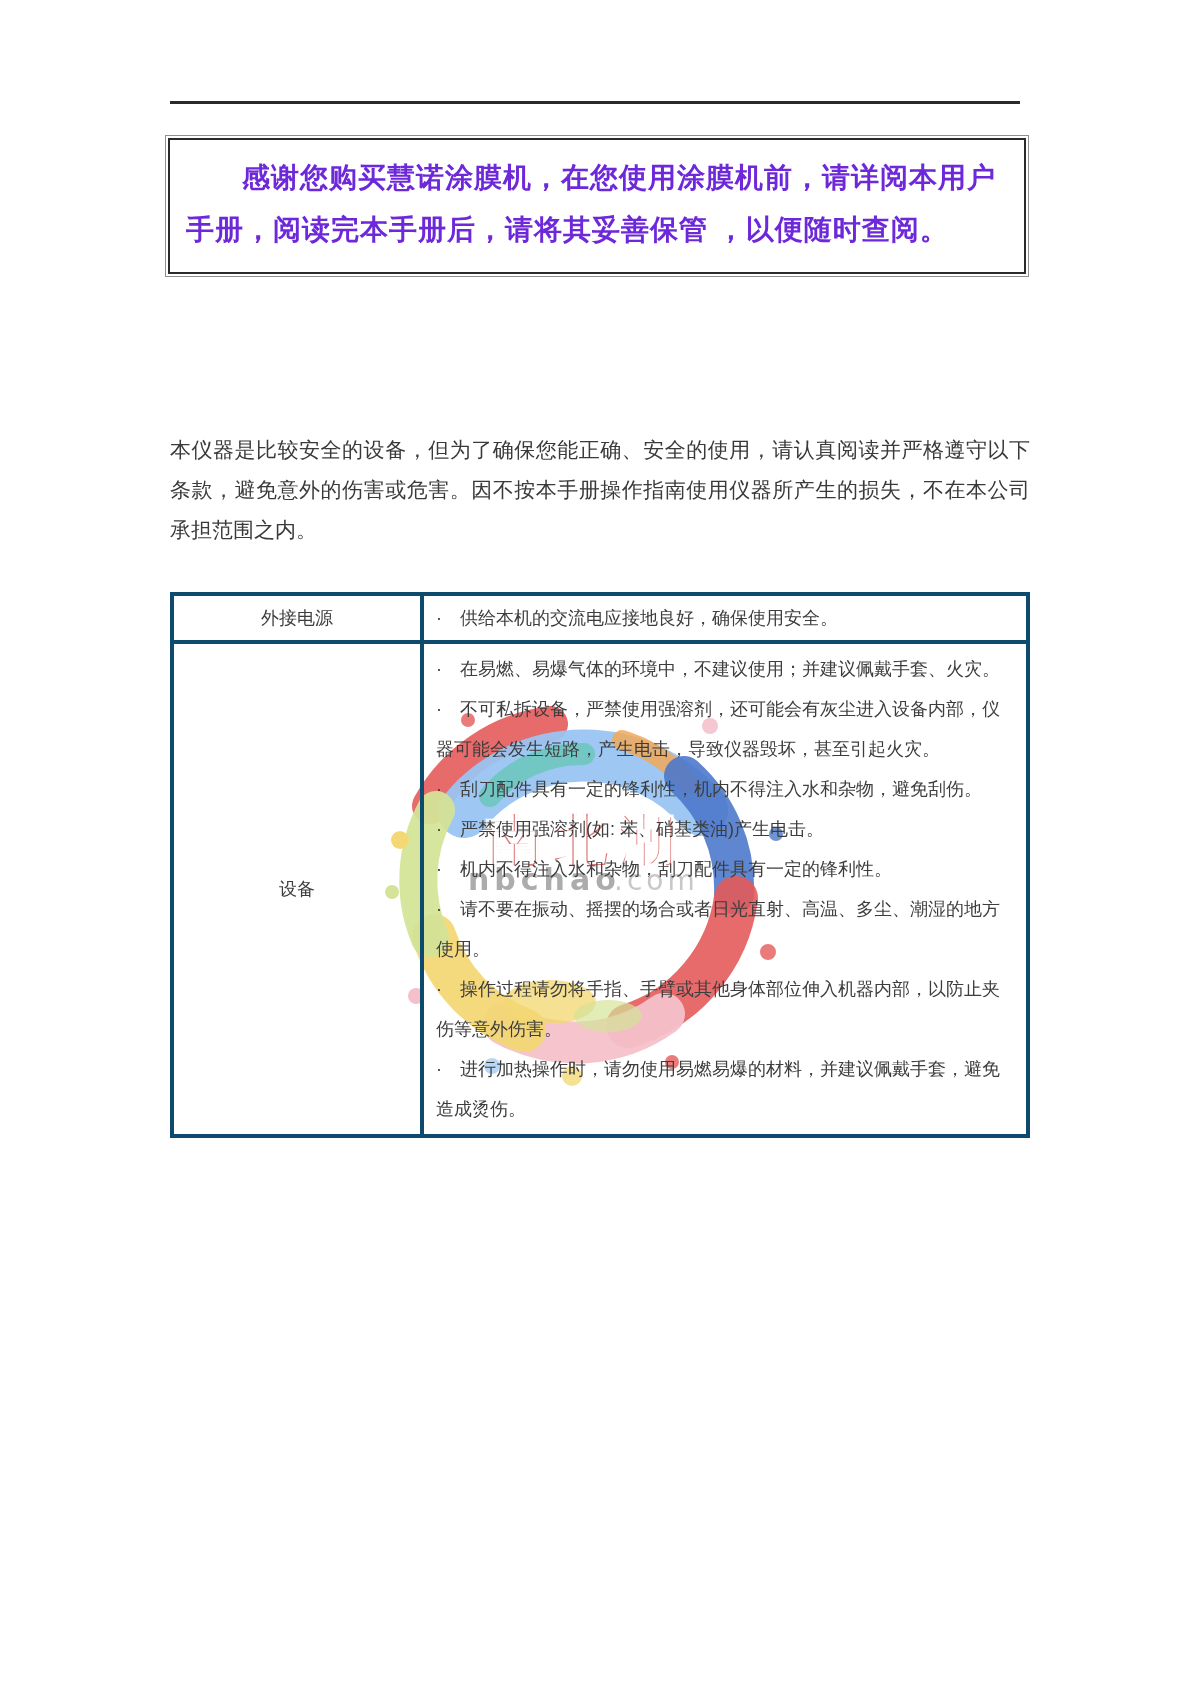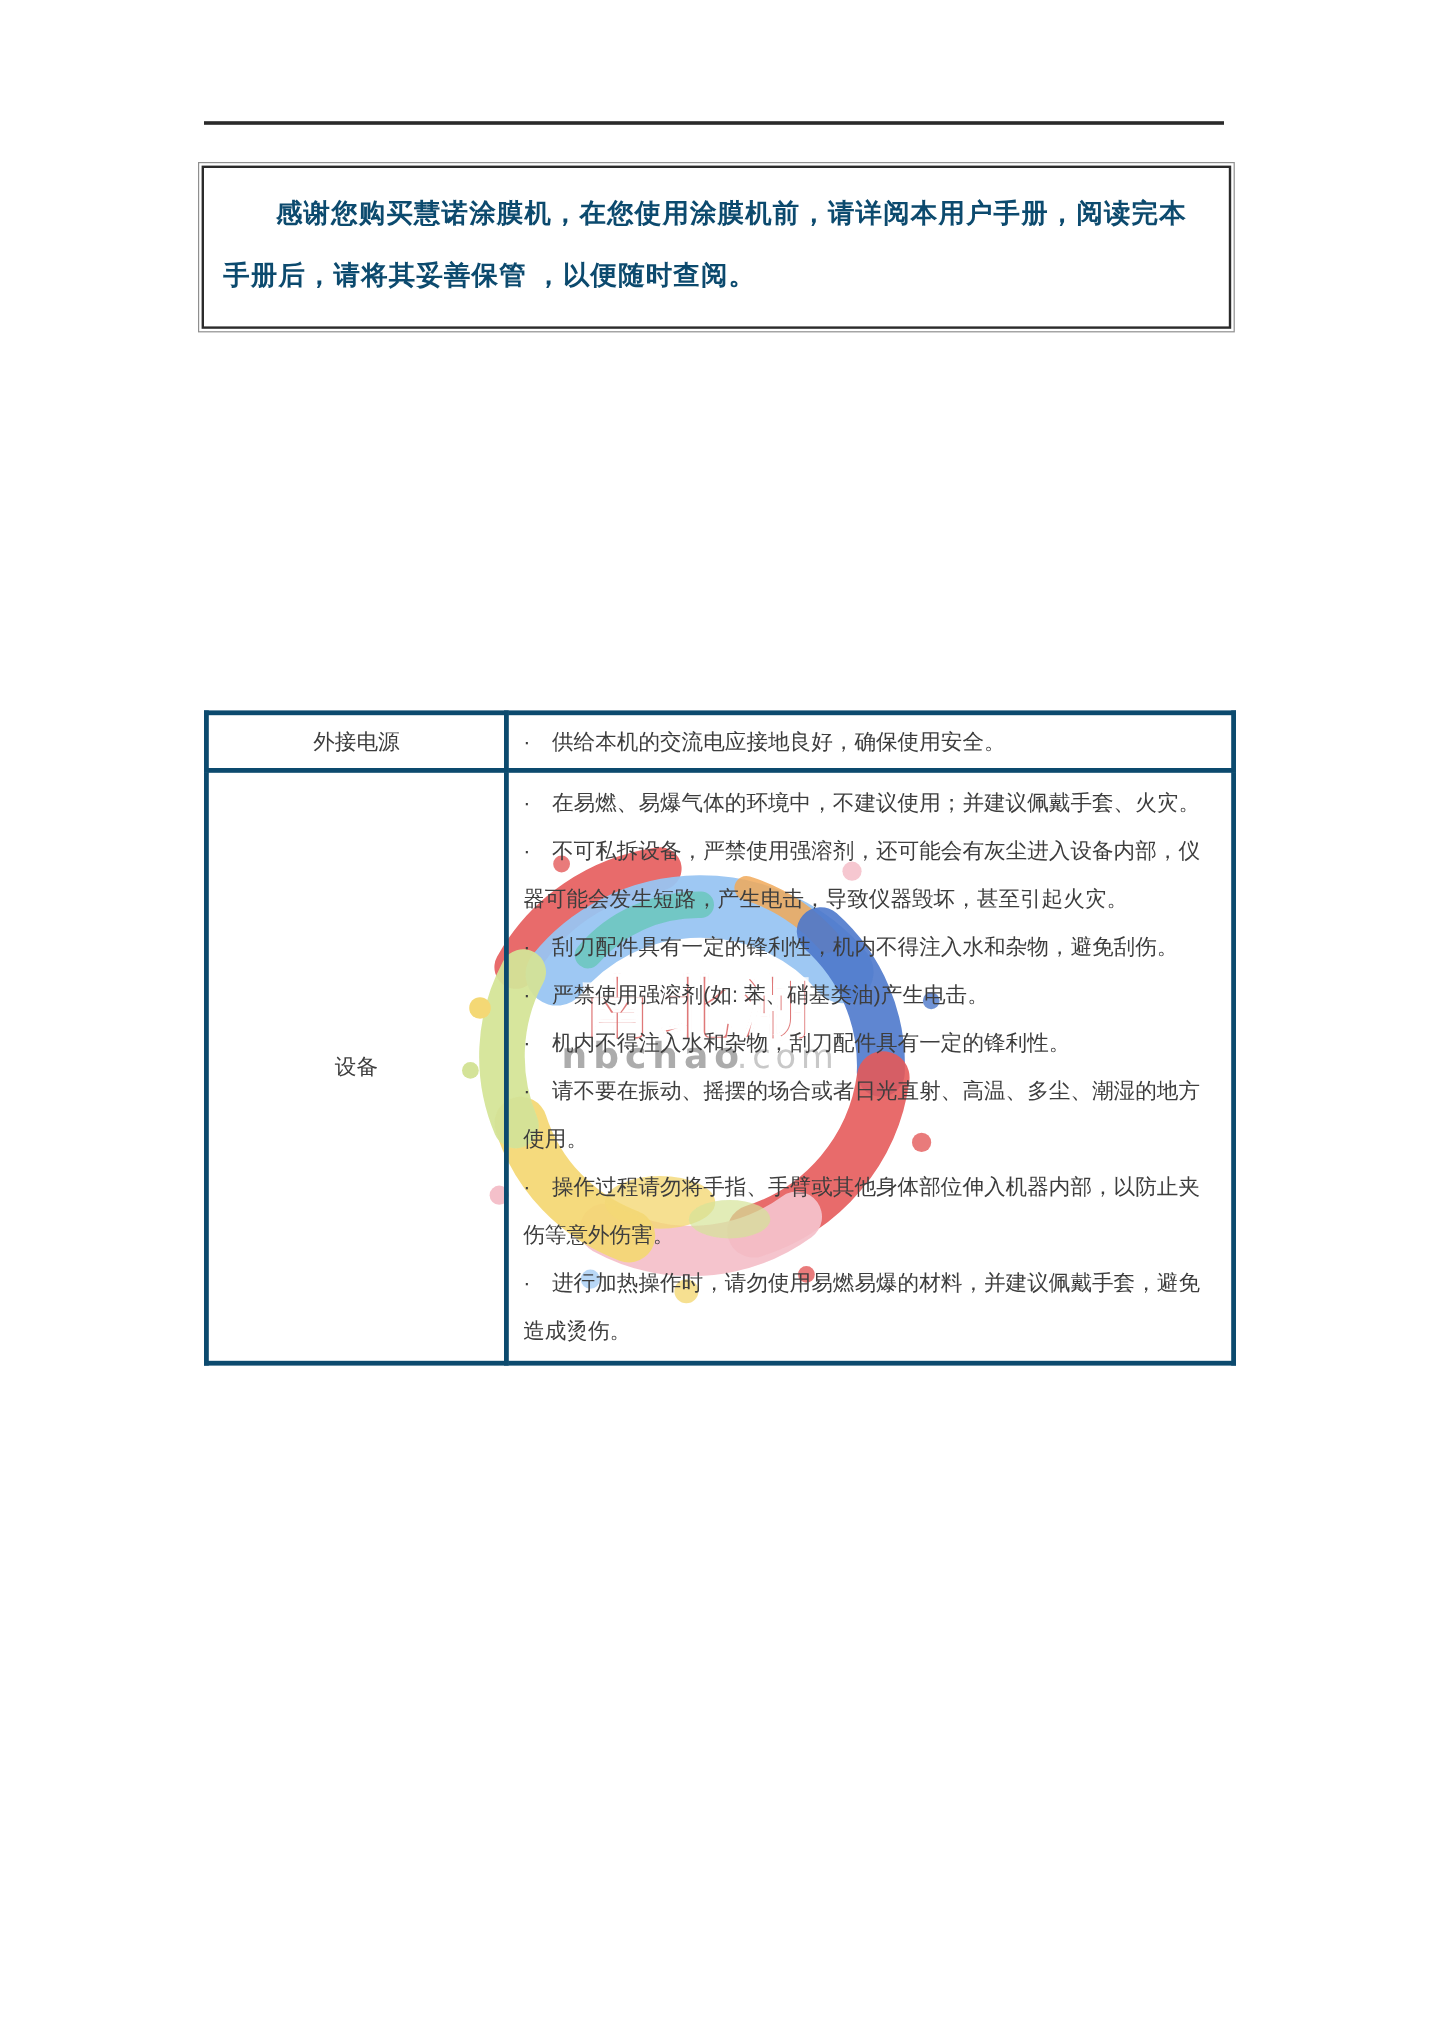--- a/index.html
+++ b/index.html
@@ -24,23 +24,23 @@
     position: absolute;
     left: 168px; top: 138px;
     width: 858px;
     border: 2px solid #2b2b2b;
     outline: 1px solid #8f8f8f;
     outline-offset: 2px;
     background: #ffffff;
     padding: 12px 16px 16px 16px;
   }
   .notice-box p {
-    font-size: 22px;
+    font-size: 28px;
     font-weight: bold;
-    color: #0c4a6e;
+    color: #6d28d9;
     line-height: 52px;
     text-indent: 2em;
     letter-spacing: 1px;
   }
   .doc-title {
     position: absolute;
     left: 170px; top: 334px;
     width: 860px;
     text-align: center;
     font-family: "Liberation Serif", "DejaVu Serif", serif;
@@ -116,20 +116,21 @@
 
 <div class="page">
 
   <div class="top-rule"></div>
 
   <div class="notice-box">
     <p>感谢您购买慧诺涂膜机，在您使用涂膜机前，请详阅本用户手册，阅读完本手册后，请将其妥善保管 ，以便随时查阅。</p>
   </div>
 
 
+  <p class="intro">本仪器是比较安全的设备，但为了确保您能正确、安全的使用，请认真阅读并严格遵守以下条款，避免意外的伤害或危害。因不按本手册操作指南使用仪器所产生的损失，不在本公司承担范围之内。</p>
 
   <svg class="watermark" viewBox="0 0 426 406" xmlns="http://www.w3.org/2000/svg">
     <g stroke-linecap="round" fill="none">
 
       <path d="M 58 122 A 162 158 0 0 1 178 40" stroke="#e14444" stroke-width="36" opacity="0.9"></path>
 
       <path d="M 92 128 A 150 142 0 0 1 330 126" stroke="#8bbdf0" stroke-width="52" opacity="0.95"></path>
 
       <path d="M 118 112 A 118 112 0 0 1 212 70" stroke="#56c0b4" stroke-width="22" opacity="0.85"></path>
 

